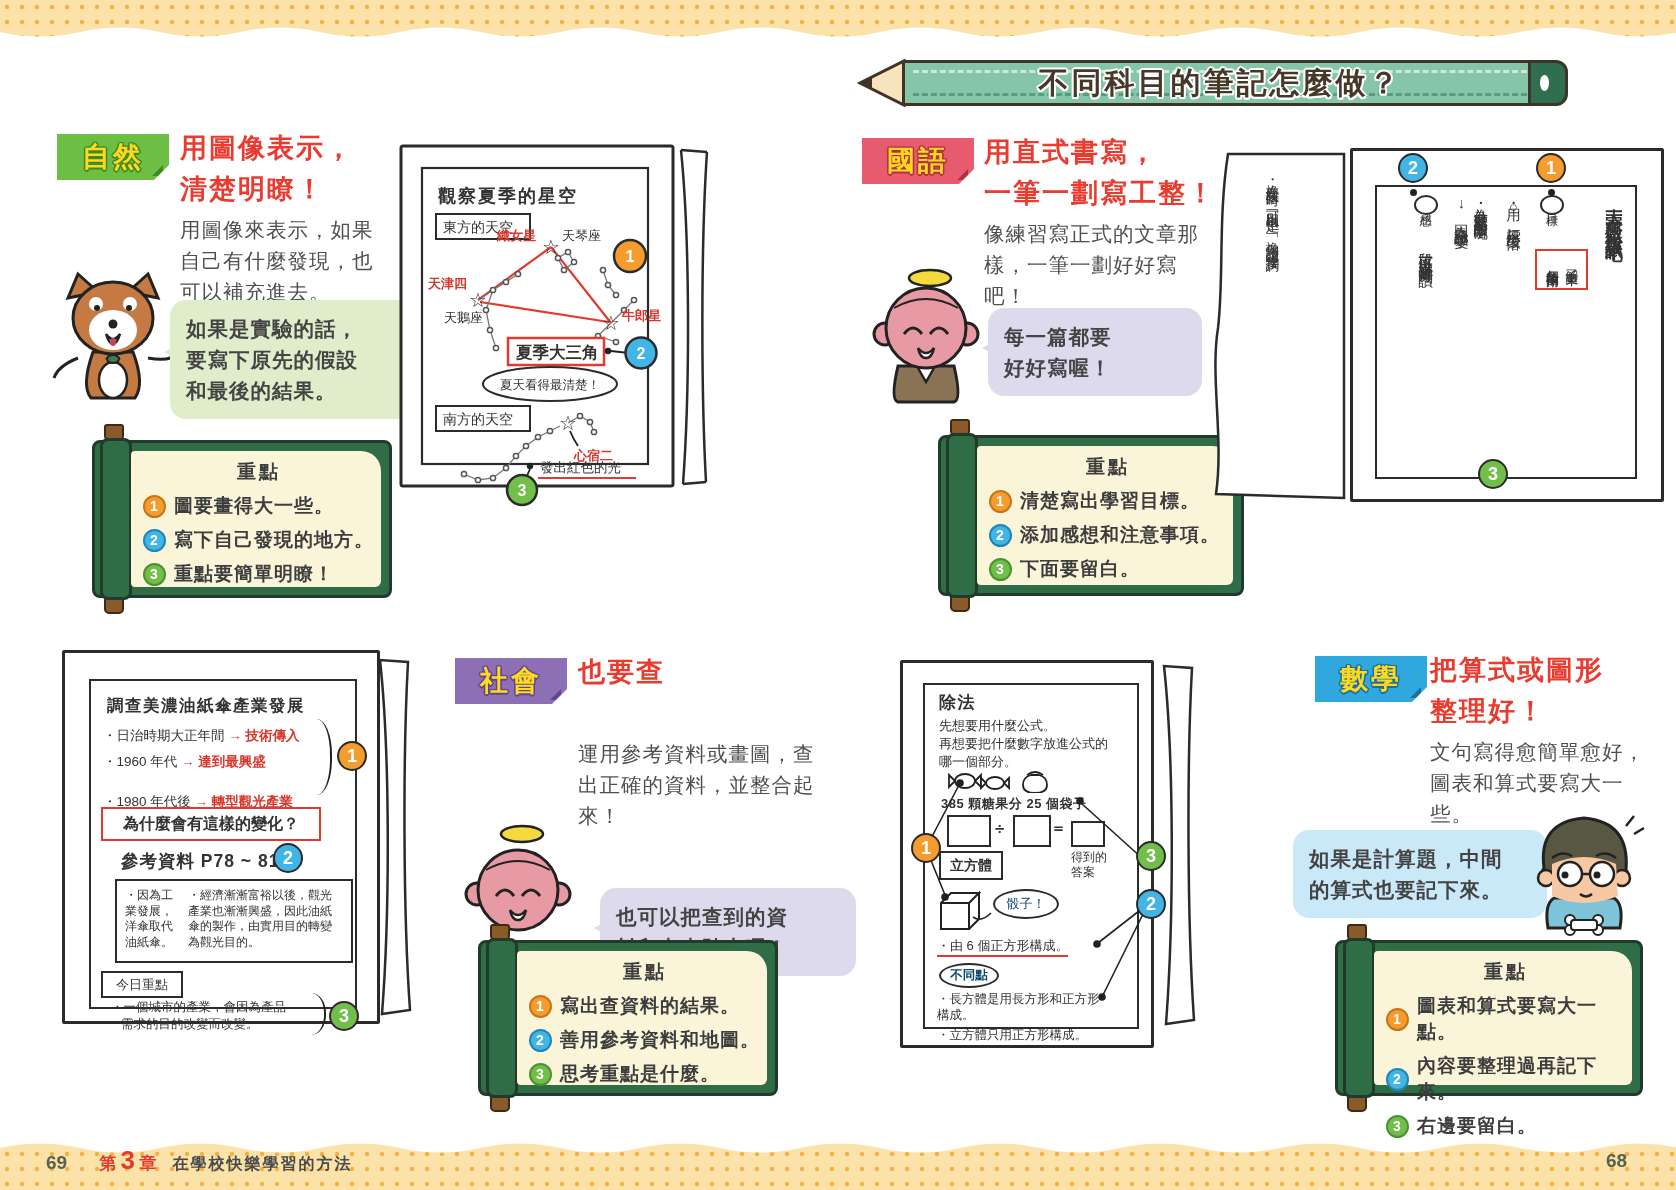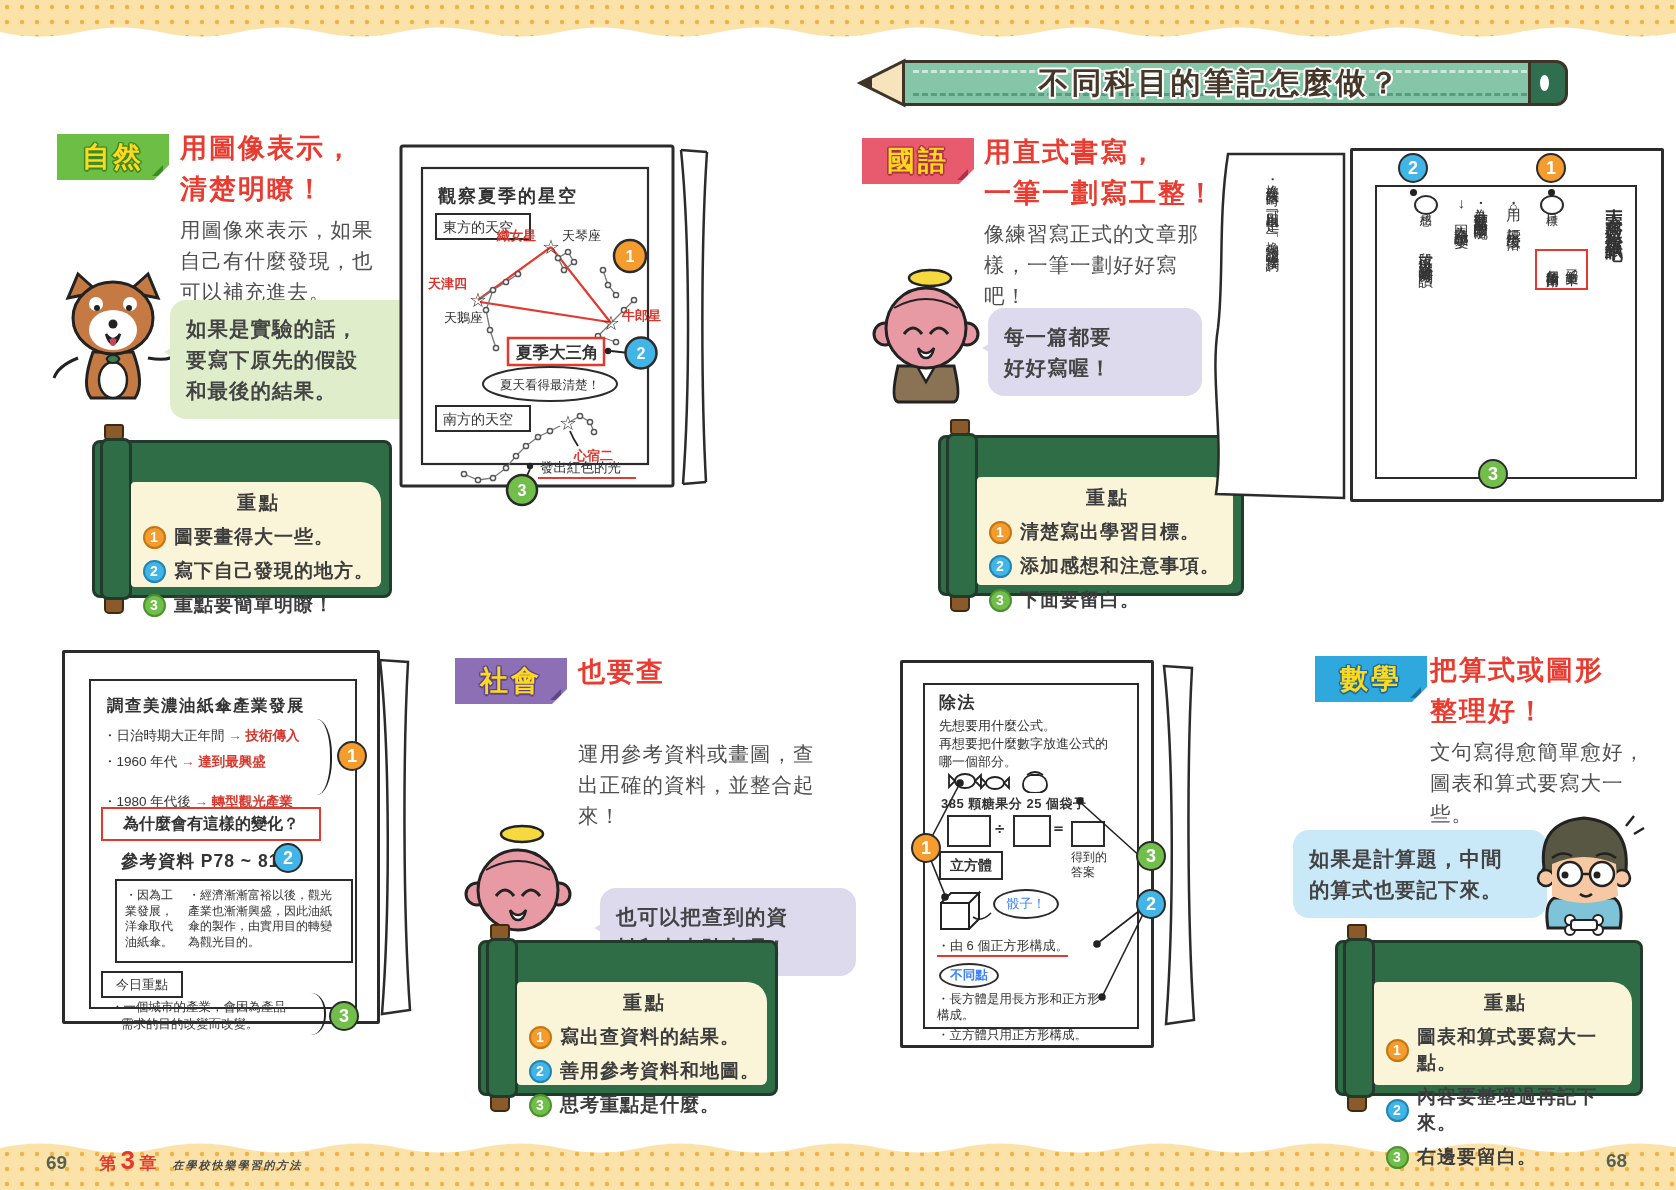--- a/index.html
+++ b/index.html
@@ -41,54 +41,54 @@
     border:10px solid transparent;border-right:18px solid #DEDAEE;}
   .sp-blue{background:#C9E8F8;} .sp-blue::after{content:"";position:absolute;right:-16px;top:32px;
     border:10px solid transparent;border-left:18px solid #C9E8F8;}
   
   .scroll{position:absolute;background:#2E6D45;border:3px solid #223A2B;border-radius:8px;}
   .scroll-roll{position:absolute;left:5px;top:-5px;bottom:-5px;width:26px;background:#2E6D45;
                border:3px solid #223A2B;border-radius:8px;}
   .knob{position:absolute;width:16px;height:13px;background:#8A5A2B;border:2px solid #3E2A12;border-radius:3px 3px 5px 5px;}
   .knob.t{left:9px;top:-19px;} .knob.b{left:9px;bottom:-19px;}
   .scroll-paper{position:absolute;left:36px;top:8px;right:8px;bottom:8px;background:#FAF4D8;
-                border-radius:4px 20px 6px 4px;padding:8px 6px 16px 12px;box-sizing:border-box;margin-top:31px;}
+                border-radius:4px 20px 6px 4px;padding:8px 6px 16px 12px;box-sizing:border-box;}
   .pts-title{text-align:center;font-size:19px;font-weight:800;color:#3d3d3d;letter-spacing:3px;margin-bottom:4px;}
   .pt{display:flex;align-items:center;gap:8px;margin-top:8px;font-size:19px;font-weight:600;color:#3D3D3D;letter-spacing:1px;}
   
   .badge{display:flex;align-items:center;justify-content:center;border-radius:50%;color:#fff;font-weight:800;box-sizing:border-box;}
   .b1{background:#F49C2D;border:2px solid #C47615;} .b2{background:#41B5E5;border:2px solid #1F85B5;}
   .b3{background:#72BE4B;border:2px solid #4C9130;}
   .badge.sm{width:23px;height:23px;font-size:14px;flex:0 0 23px;}
   .badge.lg{position:absolute;width:30px;height:30px;font-size:18px;border:2.5px solid #2b2b2b;}
   
   .nbk{position:absolute;background:#fff;border:3px solid #2b2b2b;border-radius:2px;}
   .nbk-inner{position:absolute;border:2.2px solid #2b2b2b;}
   .h1{position:absolute;font-weight:700;color:#333;letter-spacing:1.5px;}
   .ht{position:absolute;color:#333;}
   .redtx{color:#D7372C;font-weight:700;}
   .boxed{position:absolute;border:2px solid #2b2b2b;color:#333;display:flex;align-items:center;justify-content:center;}
   .redbox{position:absolute;border:2.5px solid #E23A2E;color:#333;display:flex;align-items:center;justify-content:center;font-weight:700;}
-  .oval{border:2px solid #2b2b2b;border-radius:50%;display:flex;align-items:center;justify-content:center;color:#3b82f6;}
+  .oval{border:2px solid #2b2b2b;border-radius:50%;display:flex;align-items:center;justify-content:center;color:#0c4a6e;}
   .brace{position:absolute;width:13px;border-right:2.5px solid #222;border-radius:0 16px 16px 0/0 50% 50% 0;}
   .fbox{position:absolute;border:2.2px solid #2b2b2b;background:#fff;}
   .dot{position:absolute;width:7px;height:7px;border-radius:50%;background:#222;}
   
   .vwrap{position:absolute;writing-mode:vertical-rl;text-orientation:upright;}
   .vcol{margin-left:13px;font-size:14.5px;color:#333;letter-spacing:2px;line-height:1.35;}
   .vcol.big{font-size:17.5px;letter-spacing:4px;font-weight:600;}
   .vtag{display:inline-block;border:2px solid #2b2b2b;border-radius:50%;padding:7px 2px;font-size:12px;
         letter-spacing:1px;margin-bottom:8px;color:#333;}
   .vredbox{display:inline-block;border:2.2px solid #E23A2E;padding:8px 5px;margin-top:8px;font-size:13px;
            letter-spacing:1px;line-height:1.5;}
   
   .footer{position:absolute;display:flex;align-items:baseline;gap:10px;z-index:5;}
   .fnum{font-size:19px;font-weight:700;color:#56614F;}
   .fch{color:#E23A2E;font-weight:800;font-size:17px;} .fch.n{font-size:26px;}
-  .ftitle{font-size:11px;font-weight:800;color:#4A4A4A;letter-spacing:2px;margin-left:6px;font-style:italic;}
+  .ftitle{font-size:16px;font-weight:800;color:#4A4A4A;letter-spacing:2px;margin-left:6px;}
 </style>
 </head>
 <body>
 
 <div class="page">
 
   <svg class="band" style="top:0" width="1676" height="42">
     <defs>
         <pattern id="dtop" width="15" height="15" patternUnits="userSpaceOnUse">
       <rect width="15" height="15" fill="#FBE2A9"></rect>

